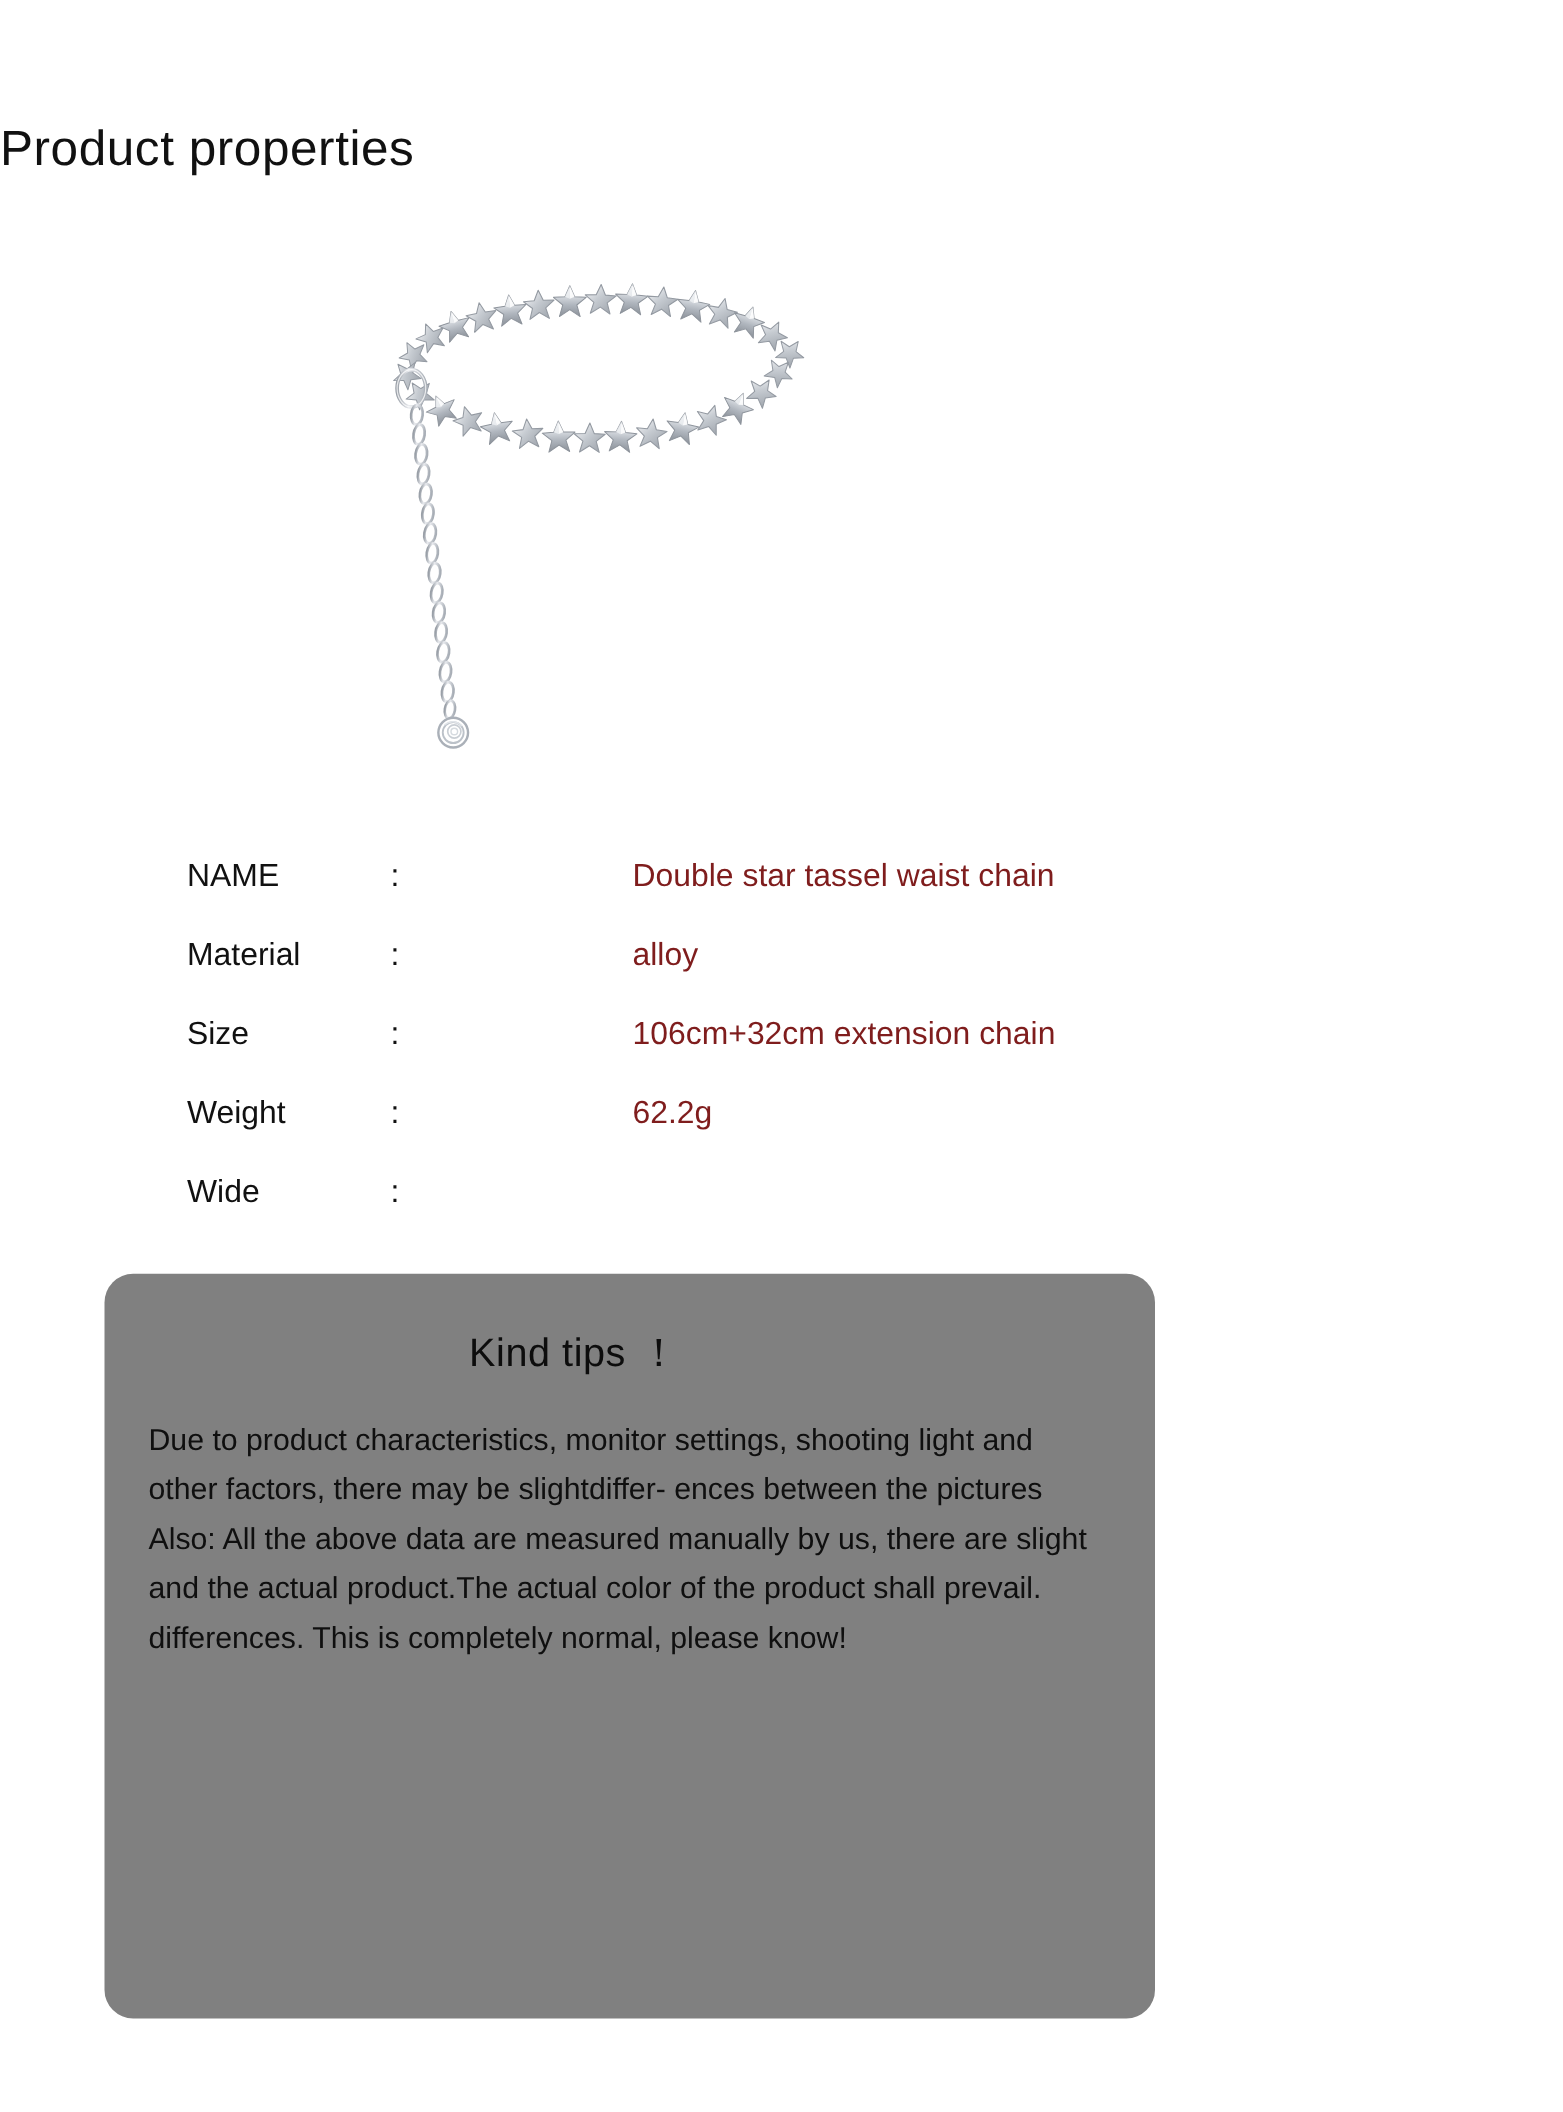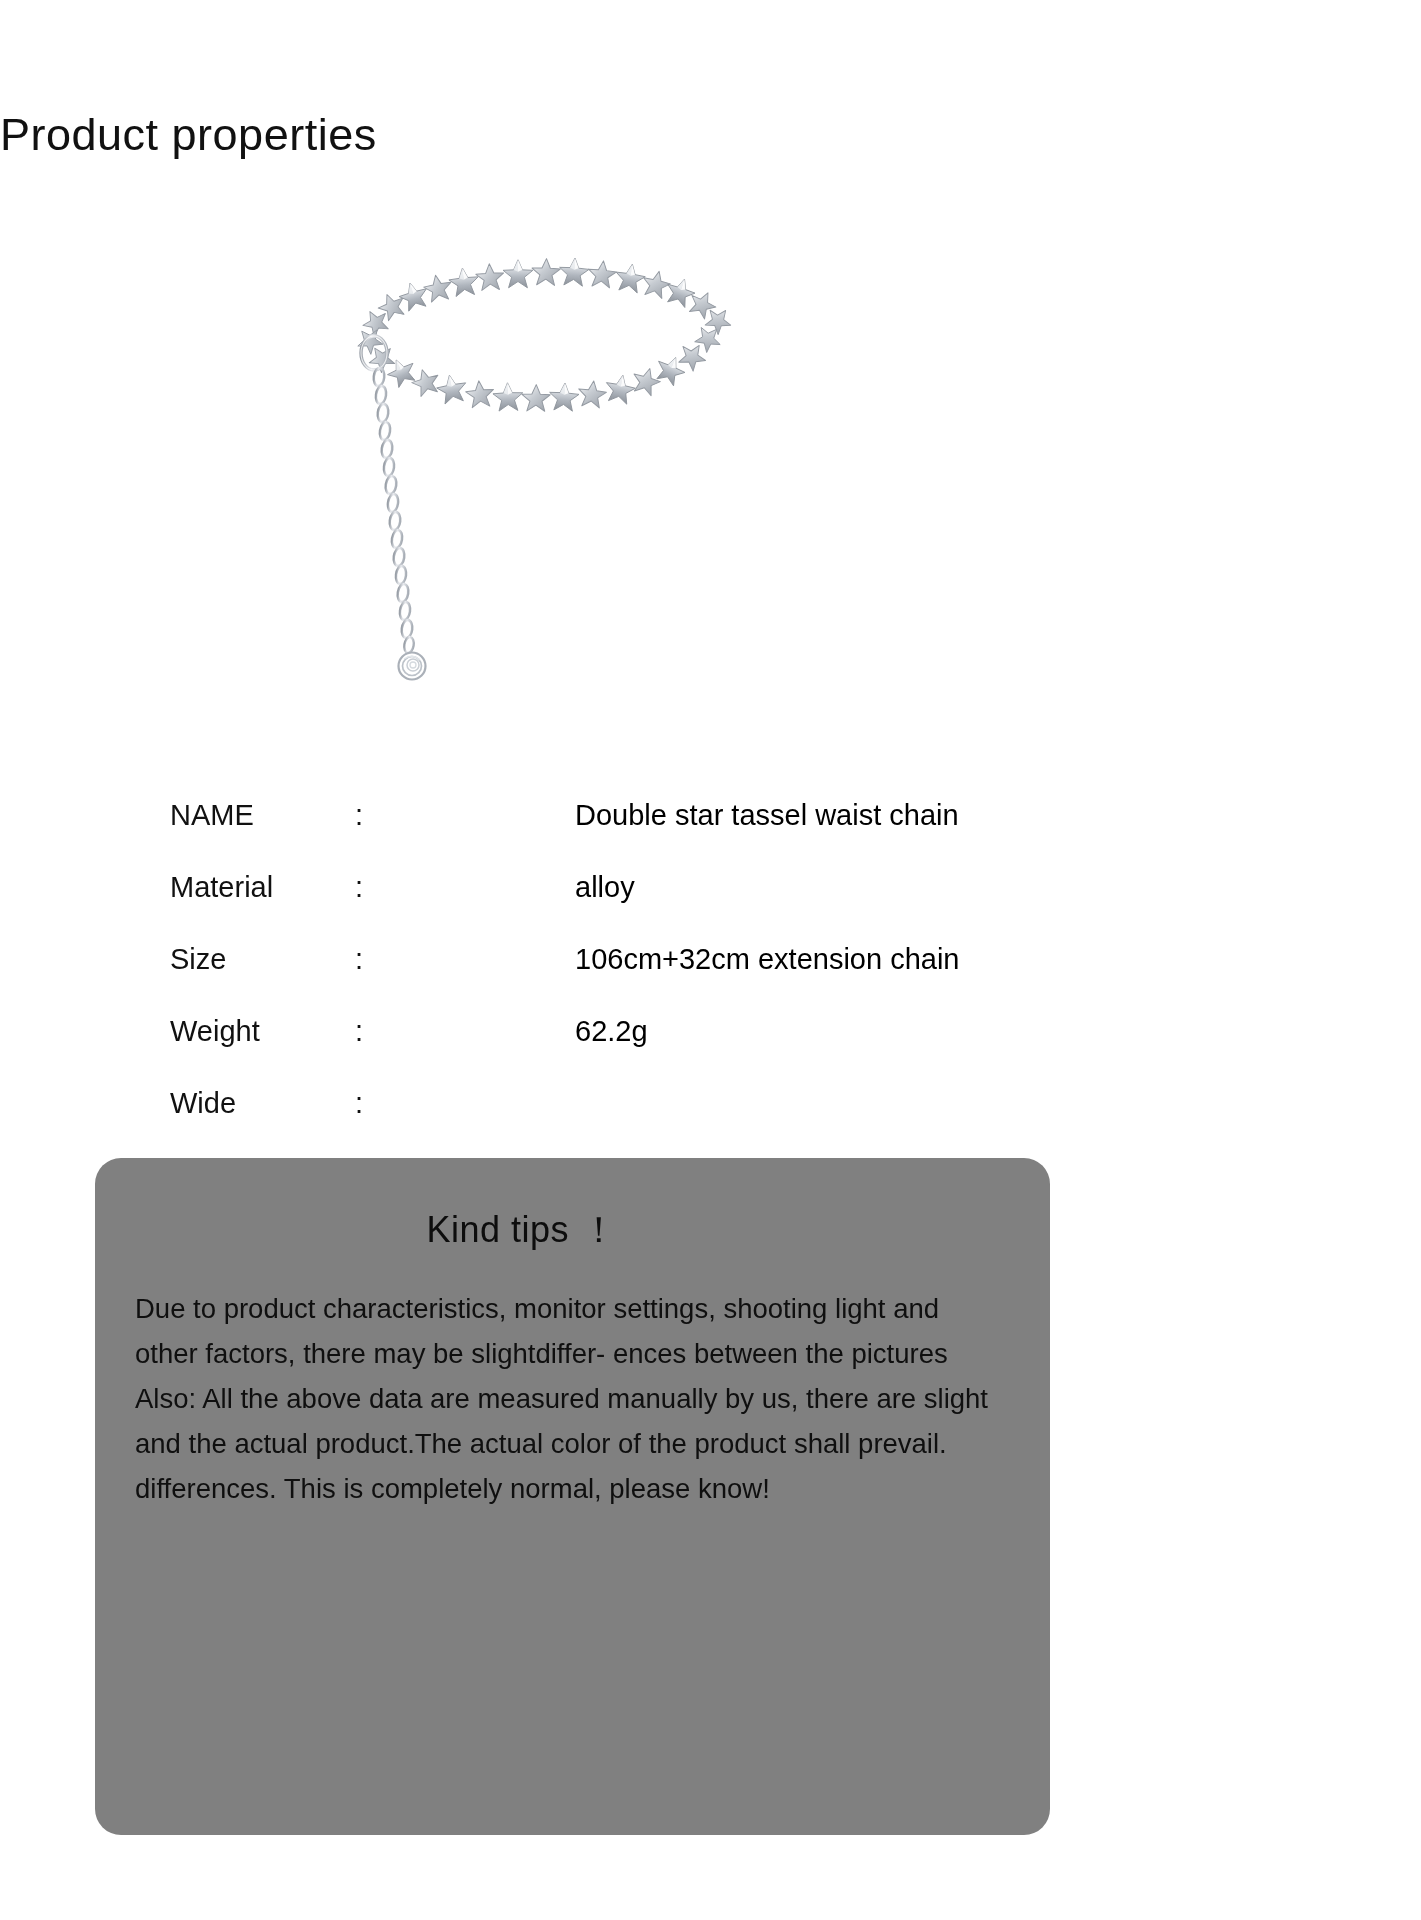--- a/index.html
+++ b/index.html
@@ -54,40 +54,40 @@
 
   
   .spec-table {
     position: absolute;
     top: 760px;
     left: 170px;
     width: 900px;
   }
   .spec-row {
     display: flex;
-    align-items: flex-end;
+    align-items: center;
     height: 72px;
   }
   .spec-label {
     width: 185px;
     flex: 0 0 185px;
     font-size: 29px;
     color: #111111;
     white-space: nowrap;
   }
   .spec-colon {
     width: 220px;
     flex: 0 0 220px;
     font-size: 29px;
     color: #111111;
   }
   .spec-value {
     flex: 1 1 auto;
     font-size: 29px;
-    color: #000000;
+    color: #7f1d1d;
     white-space: nowrap;
   }
   .spec-row.indent-value .spec-value {
     padding-left: 9px;
   }
 
   
   .tips-panel {
     position: absolute;
     top: 1158px;

